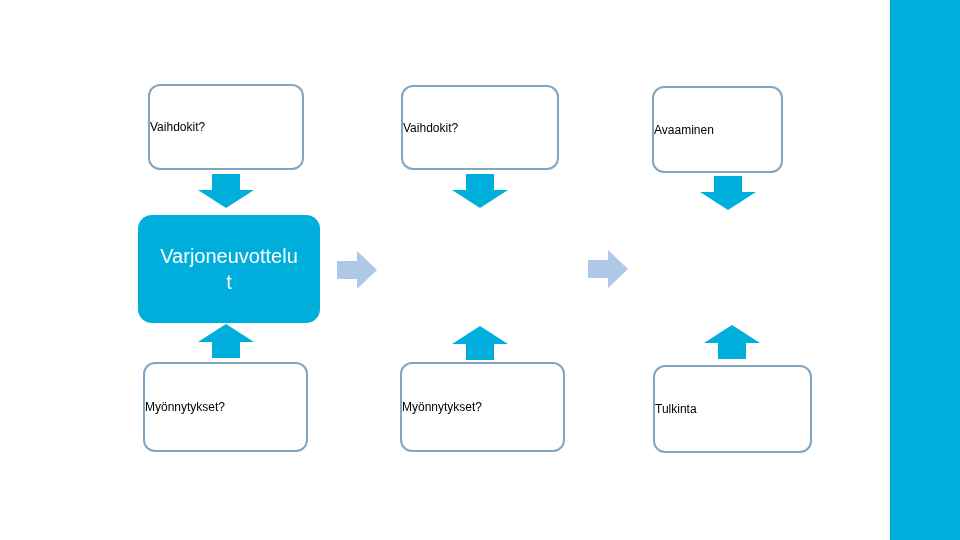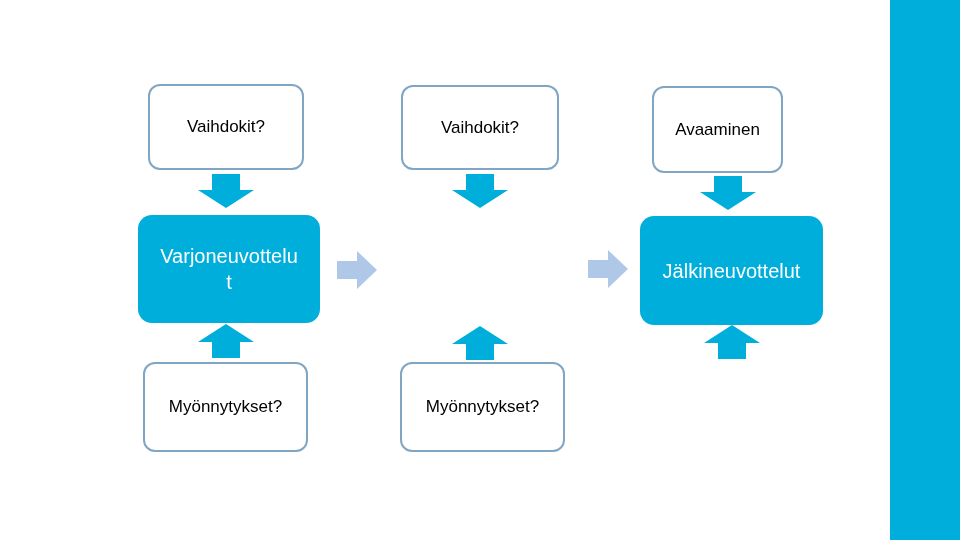--- a/index.html
+++ b/index.html
@@ -3,22 +3,22 @@
 <meta charset="utf-8">
 <style>
   html,body{margin:0;padding:0;background:#fff;}
   .slide{
     position:relative;width:960px;height:540px;background:#ffffff;overflow:hidden;
     font-family:"Liberation Sans",sans-serif;
   }
   .accent-bar{position:absolute;left:890px;top:0;width:70px;height:540px;background:#00aedb;}
   .qbox{
     position:absolute;background:#ffffff;border:2px solid #81a6c4;border-radius:12px;
-    display:flex;align-items:center;justify-content:center;text-align:center;
-    color:#000000;font-size:17px;box-sizing:border-box;
+    display:flex;align-items:center;text-align:center;
+    color:#000000;font-size:12px;box-sizing:border-box;
   }
   .stage{
     position:absolute;background:#00aedb;border-radius:14px;
     display:flex;align-items:center;justify-content:center;text-align:center;
     color:#ffffff;font-size:20px;line-height:26px;box-sizing:border-box;
   }
   .stage .label{white-space:pre-line;}
   .arrow{position:absolute;display:block;}
   .fill-cyan{fill:#00aedb;}
   .fill-lblue{fill:#afc8e8;}
@@ -67,20 +67,20 @@
   <svg class="arrow" style="left:588px;top:250px;" width="40" height="38" viewBox="0 0 40 38">
     <polygon class="fill-lblue" points="0,10 20,10 20,0 40,19 20,38 20,28 0,28"></polygon>
   </svg>
 
   <div class="qbox" style="left:652px;top:86px;width:131px;height:87px;">
     <span>Avaaminen</span>
   </div>
   <svg class="arrow" style="left:700px;top:176px;" width="56" height="34" viewBox="0 0 56 34">
     <polygon class="fill-cyan" points="14,0 42,0 42,16 56,16 28,34 0,16 14,16"></polygon>
   </svg>
-  <div class="stage" style="left:640px;top:216px;width:183px;height:109px;">
-    <span class="label">Jälkineuvottelut</span>
-  </div>
   <svg class="arrow" style="left:704px;top:325px;" width="56" height="34" viewBox="0 0 56 34">
     <polygon class="fill-cyan" points="28,0 56,18 42,18 42,34 14,34 14,18 0,18"></polygon>
   </svg>
+  <div class="qbox" style="left:653px;top:365px;width:159px;height:88px;">
+    <span>Tulkinta</span>
+  </div>
 
 </div>
 
 </body></html>

